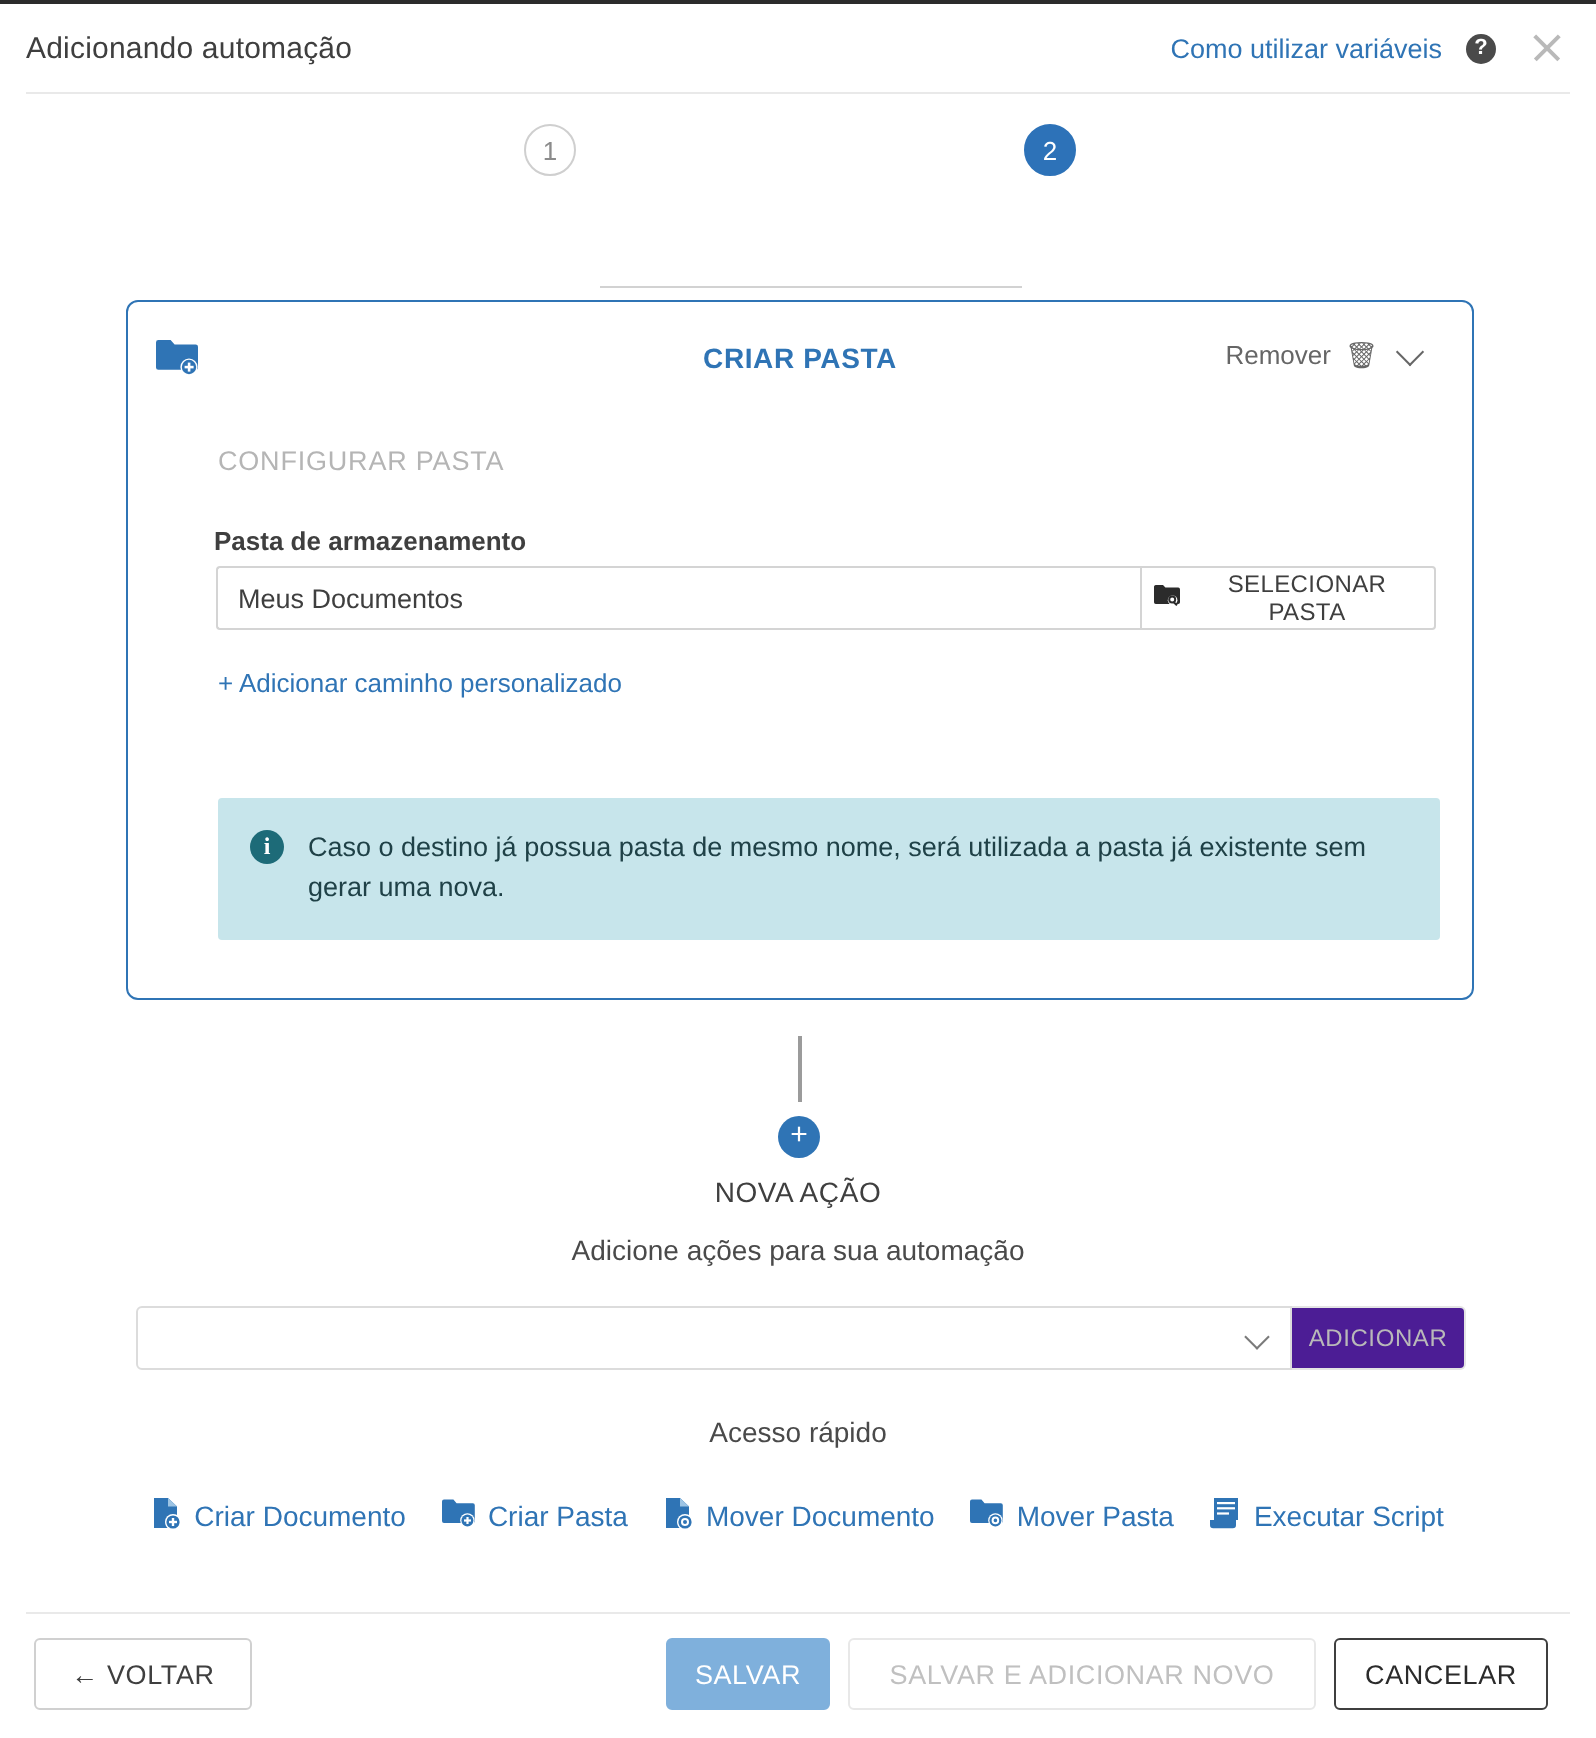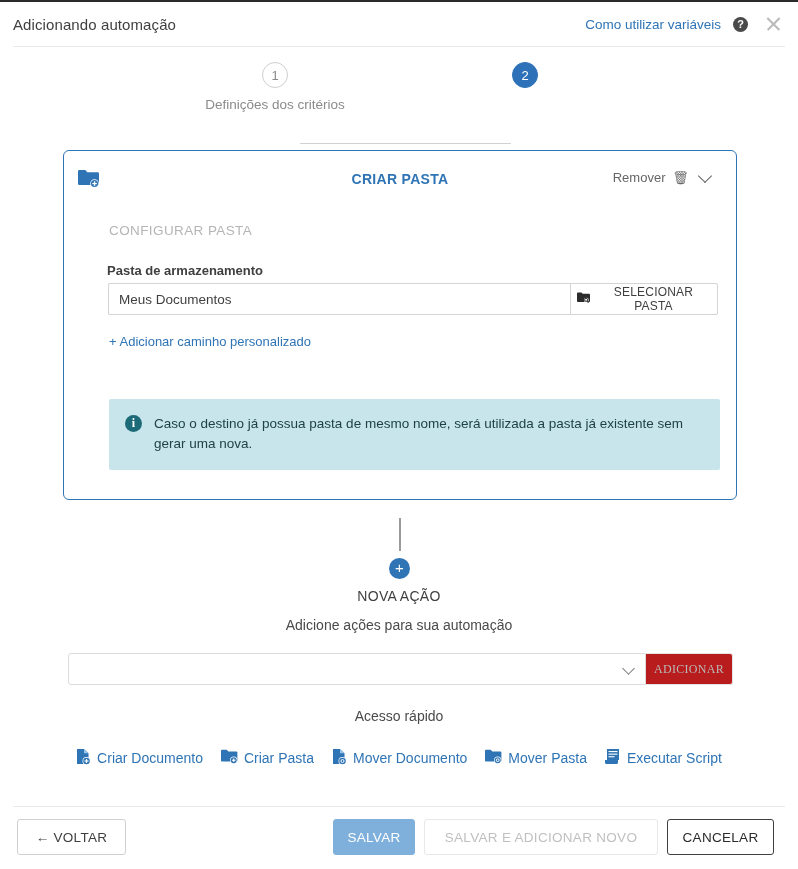--- a/index.html
+++ b/index.html
@@ -330,23 +330,23 @@
     border-right: 1.6px solid #7a7a7a;
     border-bottom: 1.6px solid #7a7a7a;
     transform: rotate(45deg);
     pointer-events: none;
   }
   .add-btn {
     width: 87px;
     border: 1px solid #e4e4e4;
     border-left: none;
     border-radius: 0 3px 3px 0;
-    background: #b91c1c;
+    background: #4c1d95;
     color: #b9b9b9;
-    font-family: Liberation Serif, serif;
+    font-family: Liberation Sans, sans-serif;
     font-size: 12px;
     letter-spacing: .3px;
     cursor: default;
   }
   .quick-title {
     position: absolute;
     left: 0; right: 0; top: 708px;
     text-align: center;
     font-size: 14px;
     color: #4a4a4a;
@@ -431,21 +431,20 @@
     <span class="help-icon">?</span>
     <span class="close-icon"></span>
   </div>
 </div>
 <div class="header-divider"></div>
 
 <div class="stepper">
   <div class="step-connector"></div>
   <div class="step step-1">
     <div class="step-circle">1</div>
-    <div class="step-label">Definições dos critérios</div>
   </div>
   <div class="step step-2">
     <div class="step-circle">2</div>
   </div>
 </div>
 
 <div class="action-card">
   <div class="card-head">
     <span class="card-folder-icon">
       <svg width="22" height="19" viewBox="0 0 22 19">

